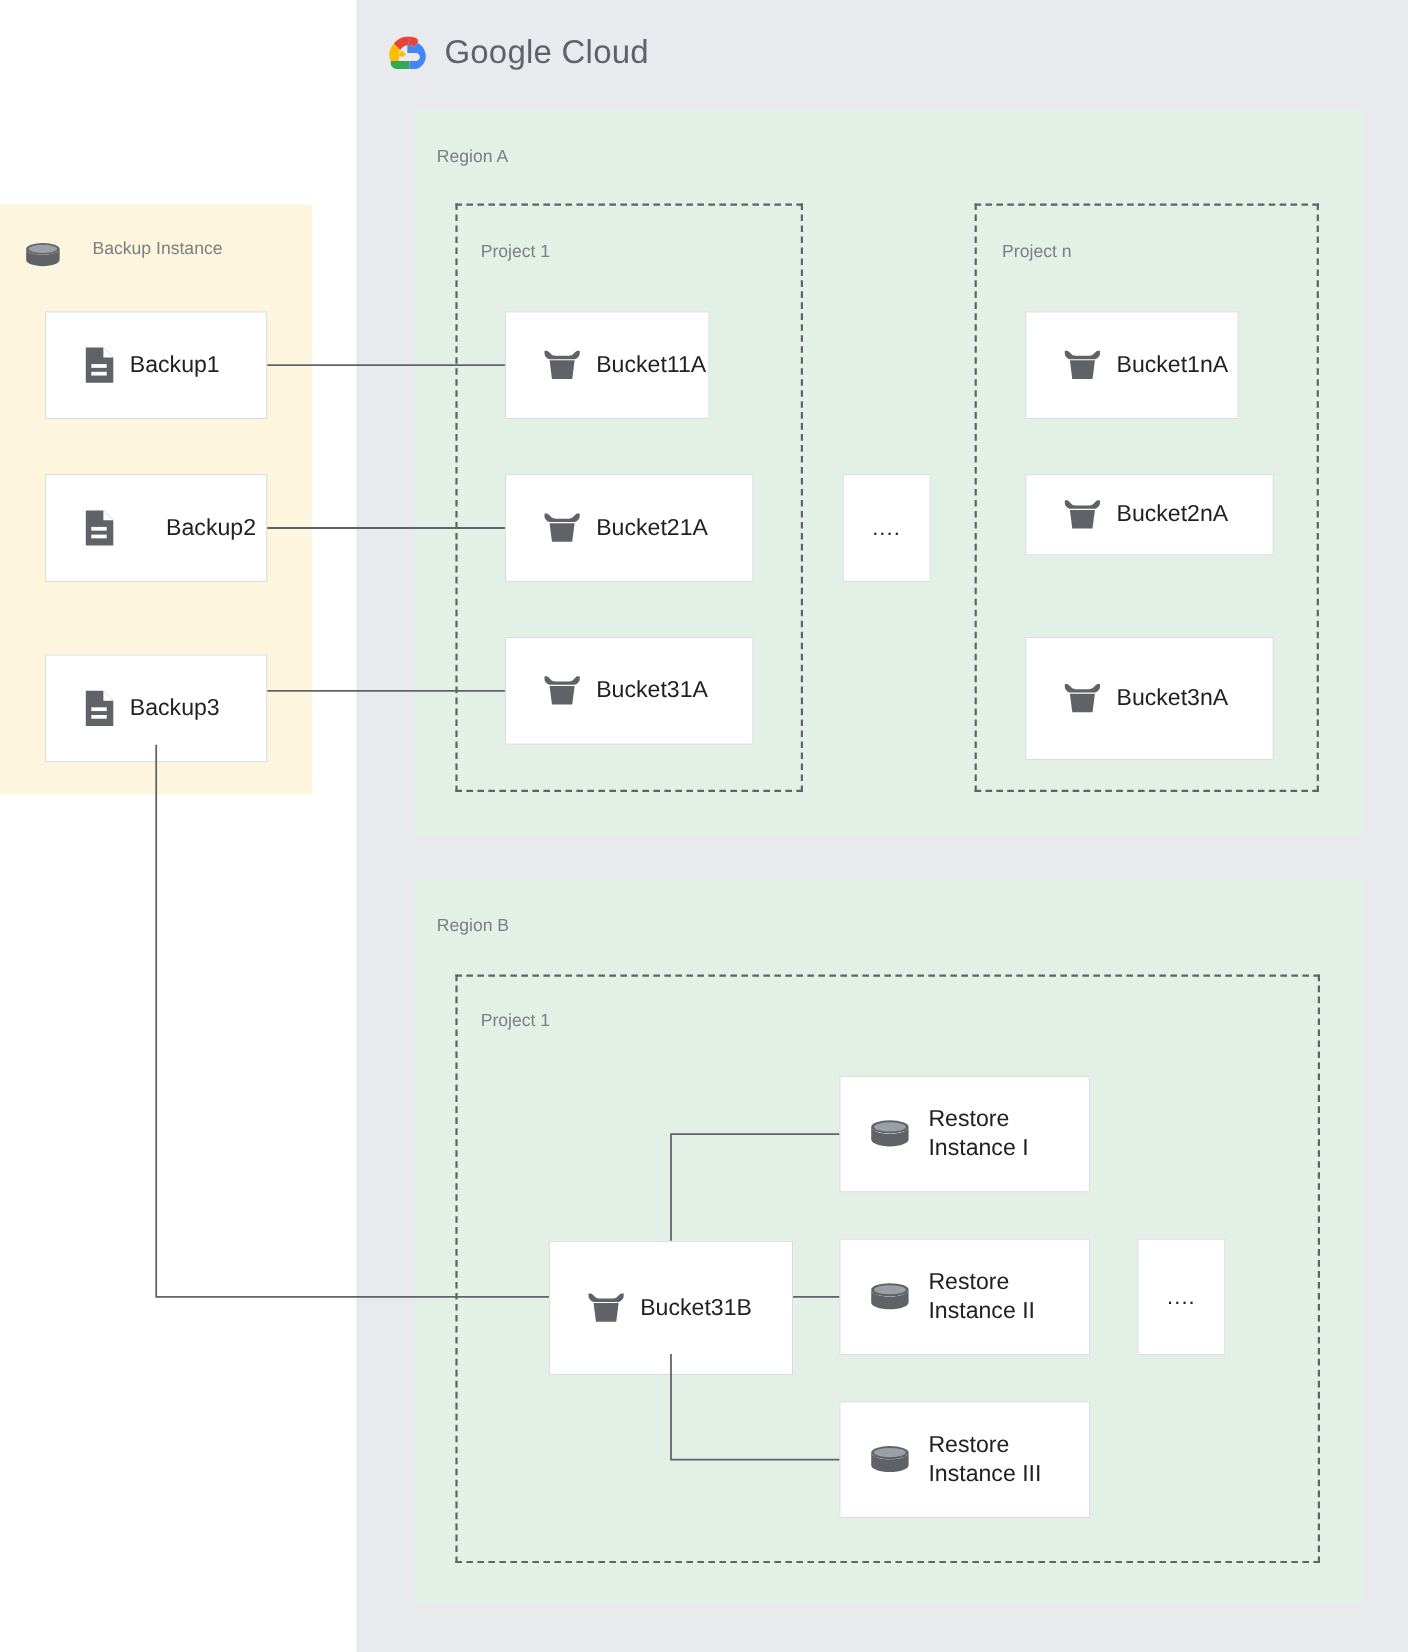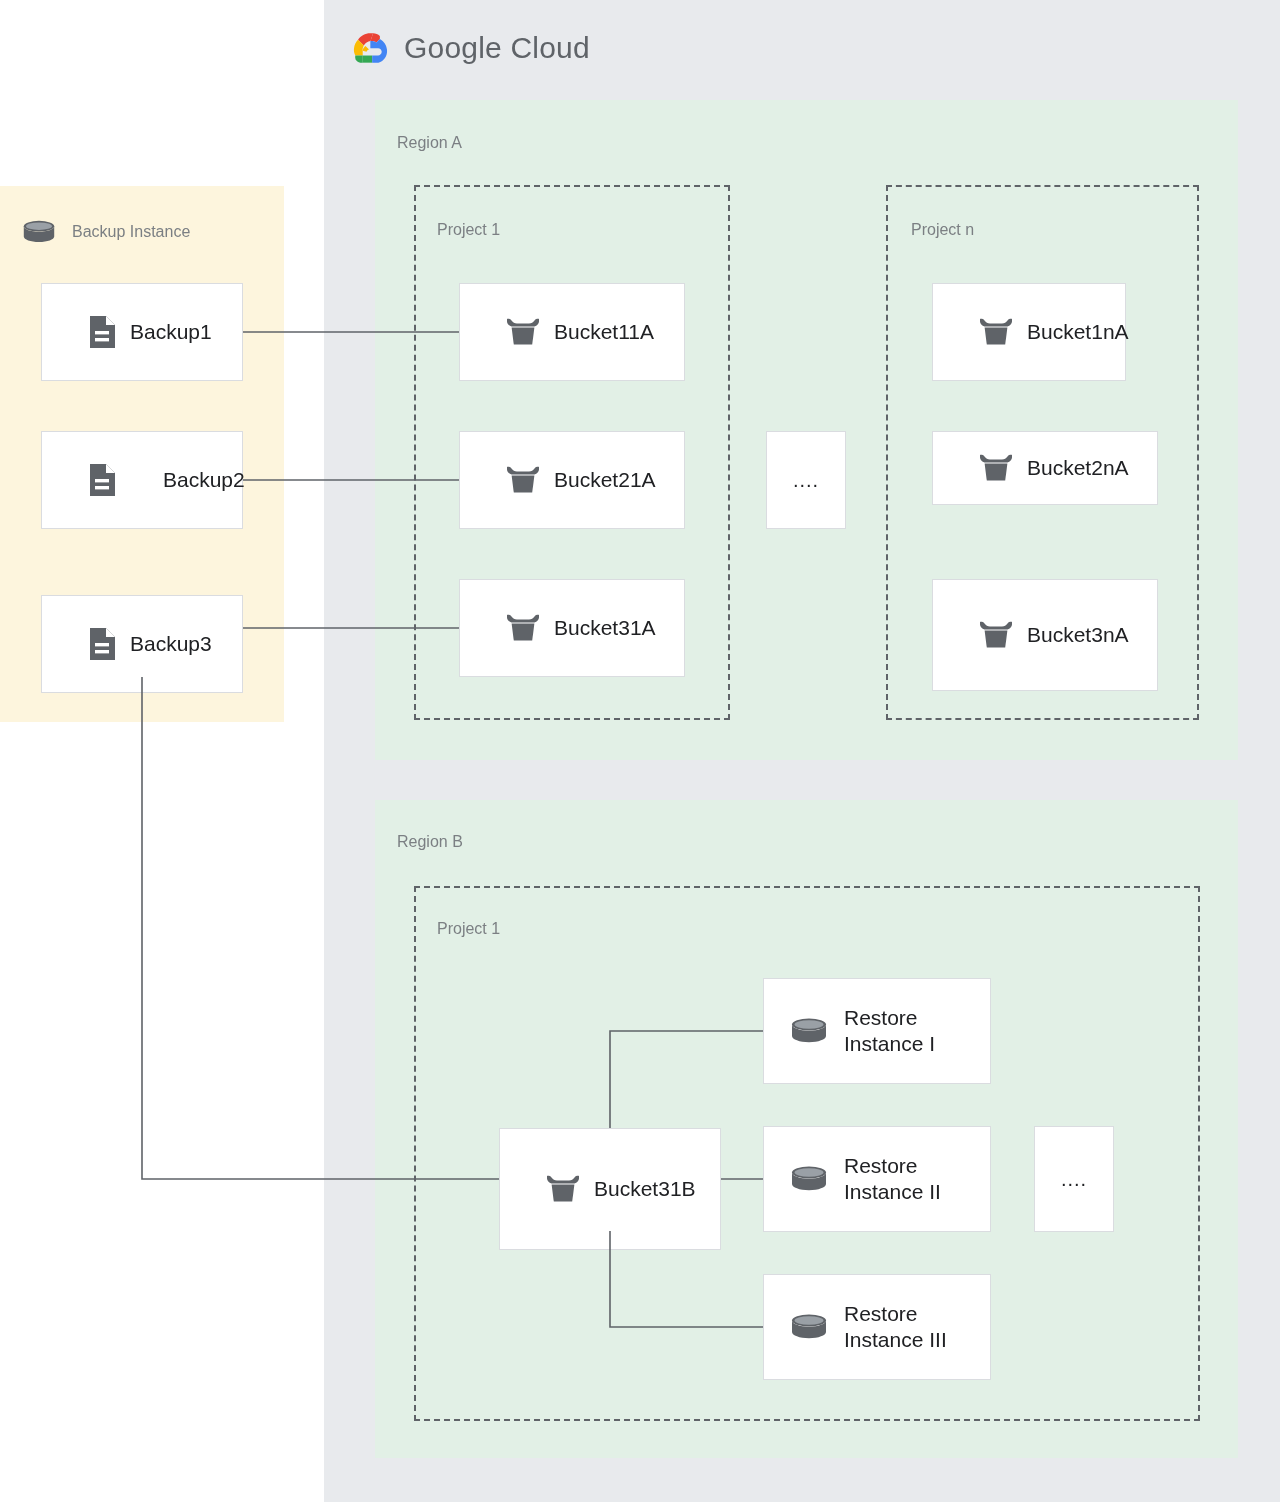--- a/index.html
+++ b/index.html
@@ -87,39 +87,39 @@
     top: 186px;
     width: 284px;
     height: 536px;
     background: #fdf5dd;
   }
   .backup-panel-header {
     position: absolute;
     left: 22px;
     top: 218px;
     display: flex;
-    align-items: center;
-    gap: 16px;
+    align-items: flex-start;
+    gap: 28px;
   }
   .backup-panel-title {
     font-size: 16px;
     color: #7b7f83;
     white-space: nowrap;
   }
 
   
   .node {
     position: absolute;
     background: #ffffff;
     border: 1px solid #dadce0;
     box-sizing: border-box;
     display: flex;
     align-items: center;
     gap: 14px;
-    padding-left: 46px;
+    padding-left: 34px;
   }
   .node-label {
     font-size: 21px;
     color: #202124;
     line-height: 1.22;
     white-space: pre-line;
   }
   .node-icon {
     flex: 0 0 auto;
     display: block;
@@ -173,21 +173,21 @@
 
   <div class="region region-a"></div>
   <div class="region-label" style="left:397px; top:134px;">Region A</div>
 
   <div class="project" style="left:414px; top:185px; width:316px; height:535px;"></div>
   <div class="project-label" style="left:437px; top:221px;">Project 1</div>
 
   <div class="project" style="left:886px; top:185px; width:313px; height:535px;"></div>
   <div class="project-label" style="left:911px; top:221px;">Project n</div>
 
-  <div class="node" style="left:459px; top:283px; width:226px; height:98px;align-items:center;">
+  <div class="node" style="left:459px; top:283px; width:186px; height:98px;align-items:center;">
     <svg class="node-icon" width="34" height="30" viewBox="0 0 34 30">
       <path d="M1 2 C1 2 3.5 1 5.5 3.5 C7 5.3 8.5 6.5 11 6.5 L23 6.5 C25.5 6.5 27 5.3 28.5 3.5 C30.5 1 33 2 33 2 L33 4.5 C33 6.5 31 8.8 28.5 9.6 L5.5 9.6 C3 8.8 1 6.5 1 4.5 Z" fill="#5f6368"></path>
       <path d="M5.6 10.6 L28.4 10.6 L26.2 27.5 L7.8 27.5 Z" fill="#5f6368"></path>
     </svg>
     <span class="node-label">Bucket11A</span>
   </div>
 
   <div class="node" style="left:459px; top:431px; width:226px; height:98px;">
     <svg class="node-icon" width="34" height="30" viewBox="0 0 34 30">
       <path d="M1 2 C1 2 3.5 1 5.5 3.5 C7 5.3 8.5 6.5 11 6.5 L23 6.5 C25.5 6.5 27 5.3 28.5 3.5 C30.5 1 33 2 33 2 L33 4.5 C33 6.5 31 8.8 28.5 9.6 L5.5 9.6 C3 8.8 1 6.5 1 4.5 Z" fill="#5f6368"></path>

